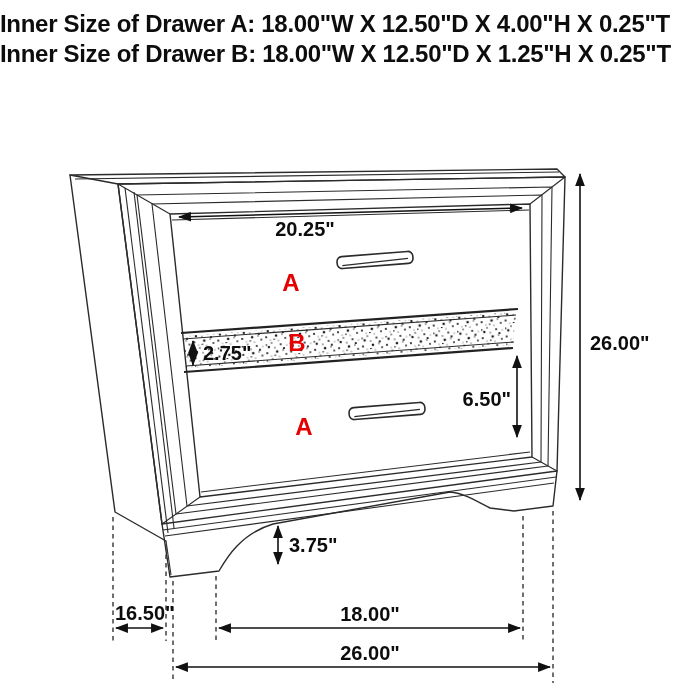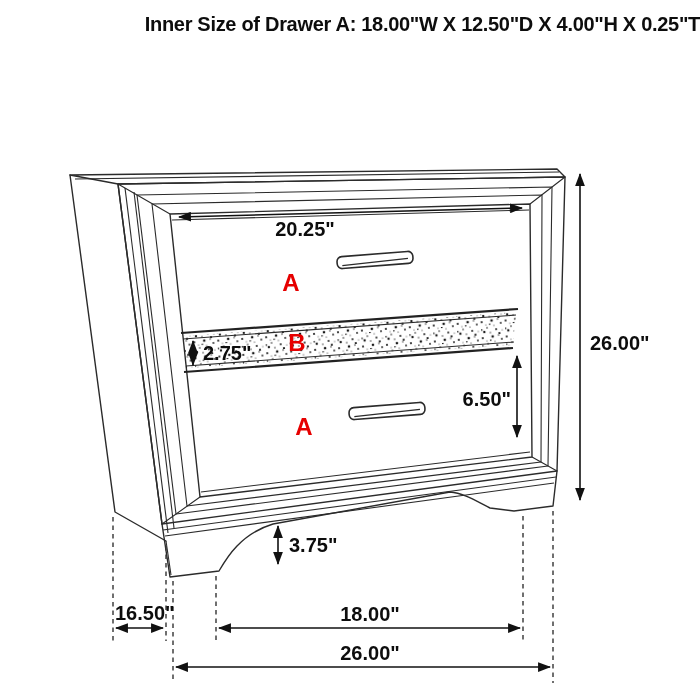--- a/index.html
+++ b/index.html
@@ -1,35 +1,36 @@
 <!DOCTYPE html>
 <html><head>
 <meta charset="utf-8">
 <style>
   html,body{margin:0;padding:0;}
   body{width:700px;height:700px;background:#ffffff;position:relative;overflow:hidden;
        font-family:"Liberation Sans",sans-serif;}
-  .header{position:absolute;top:9px;left:0;width:700px;text-align:right;
-          font-weight:bold;font-size:20px;line-height:30px;color:#0d0d0d;letter-spacing:-0.3px;}
+  .header{position:absolute;top:9px;left:0;width:700px;text-align:left;
+          font-weight:bold;font-size:24px;line-height:30px;color:#0d0d0d;letter-spacing:-0.3px;}
   svg{position:absolute;top:0;left:0;}
   .ln{stroke:#2b2b2b;fill:none;stroke-width:1.4;stroke-linejoin:round;stroke-linecap:round;}
   .lnthin{stroke:#2b2b2b;fill:none;stroke-width:1.1;stroke-linejoin:round;}
   .band-edge{stroke:#222;fill:none;stroke-width:2.2;}
   .band-edge2{stroke:#2b2b2b;fill:none;stroke-width:1.1;}
   .dash{stroke:#333;stroke-width:1.4;stroke-dasharray:4.5 4;fill:none;}
   .dim{stroke:#111;stroke-width:1.6;fill:none;}
   .dimtxt{font-family:"Liberation Sans",sans-serif;font-weight:bold;font-size:20px;fill:#0d0d0d;}
   .redlbl{font-family:"Liberation Sans",sans-serif;font-weight:bold;font-size:24px;fill:#e60000;}
   .handle{stroke:#2b2b2b;fill:#ffffff;stroke-width:1.6;}
 </style>
 </head>
 <body>
 
 <div class="header">
   <div>Inner Size of Drawer A: 18.00"W X 12.50"D X 4.00"H X 0.25"T</div>
+  <div>Inner Size of Drawer B: 18.00"W X 12.50"D X 1.25"H X 0.25"T</div>
 </div>
 
 <svg width="700" height="700" viewBox="0 0 700 700">
   <defs>
     <marker id="ah" viewBox="0 0 12 9" refX="11" refY="4.5" markerWidth="13" markerHeight="10" markerUnits="userSpaceOnUse" orient="auto-start-reverse">
       <path d="M0,0 L12,4.5 L0,9 Z" fill="#111"></path>
     </marker>
     <pattern id="speck" width="24" height="16" patternUnits="userSpaceOnUse" patternTransform="rotate(-4)">
       <circle cx="2" cy="3" r="1.1" fill="#1a1a1a"></circle>
         <circle cx="7" cy="9" r="0.8" fill="#1a1a1a"></circle>

